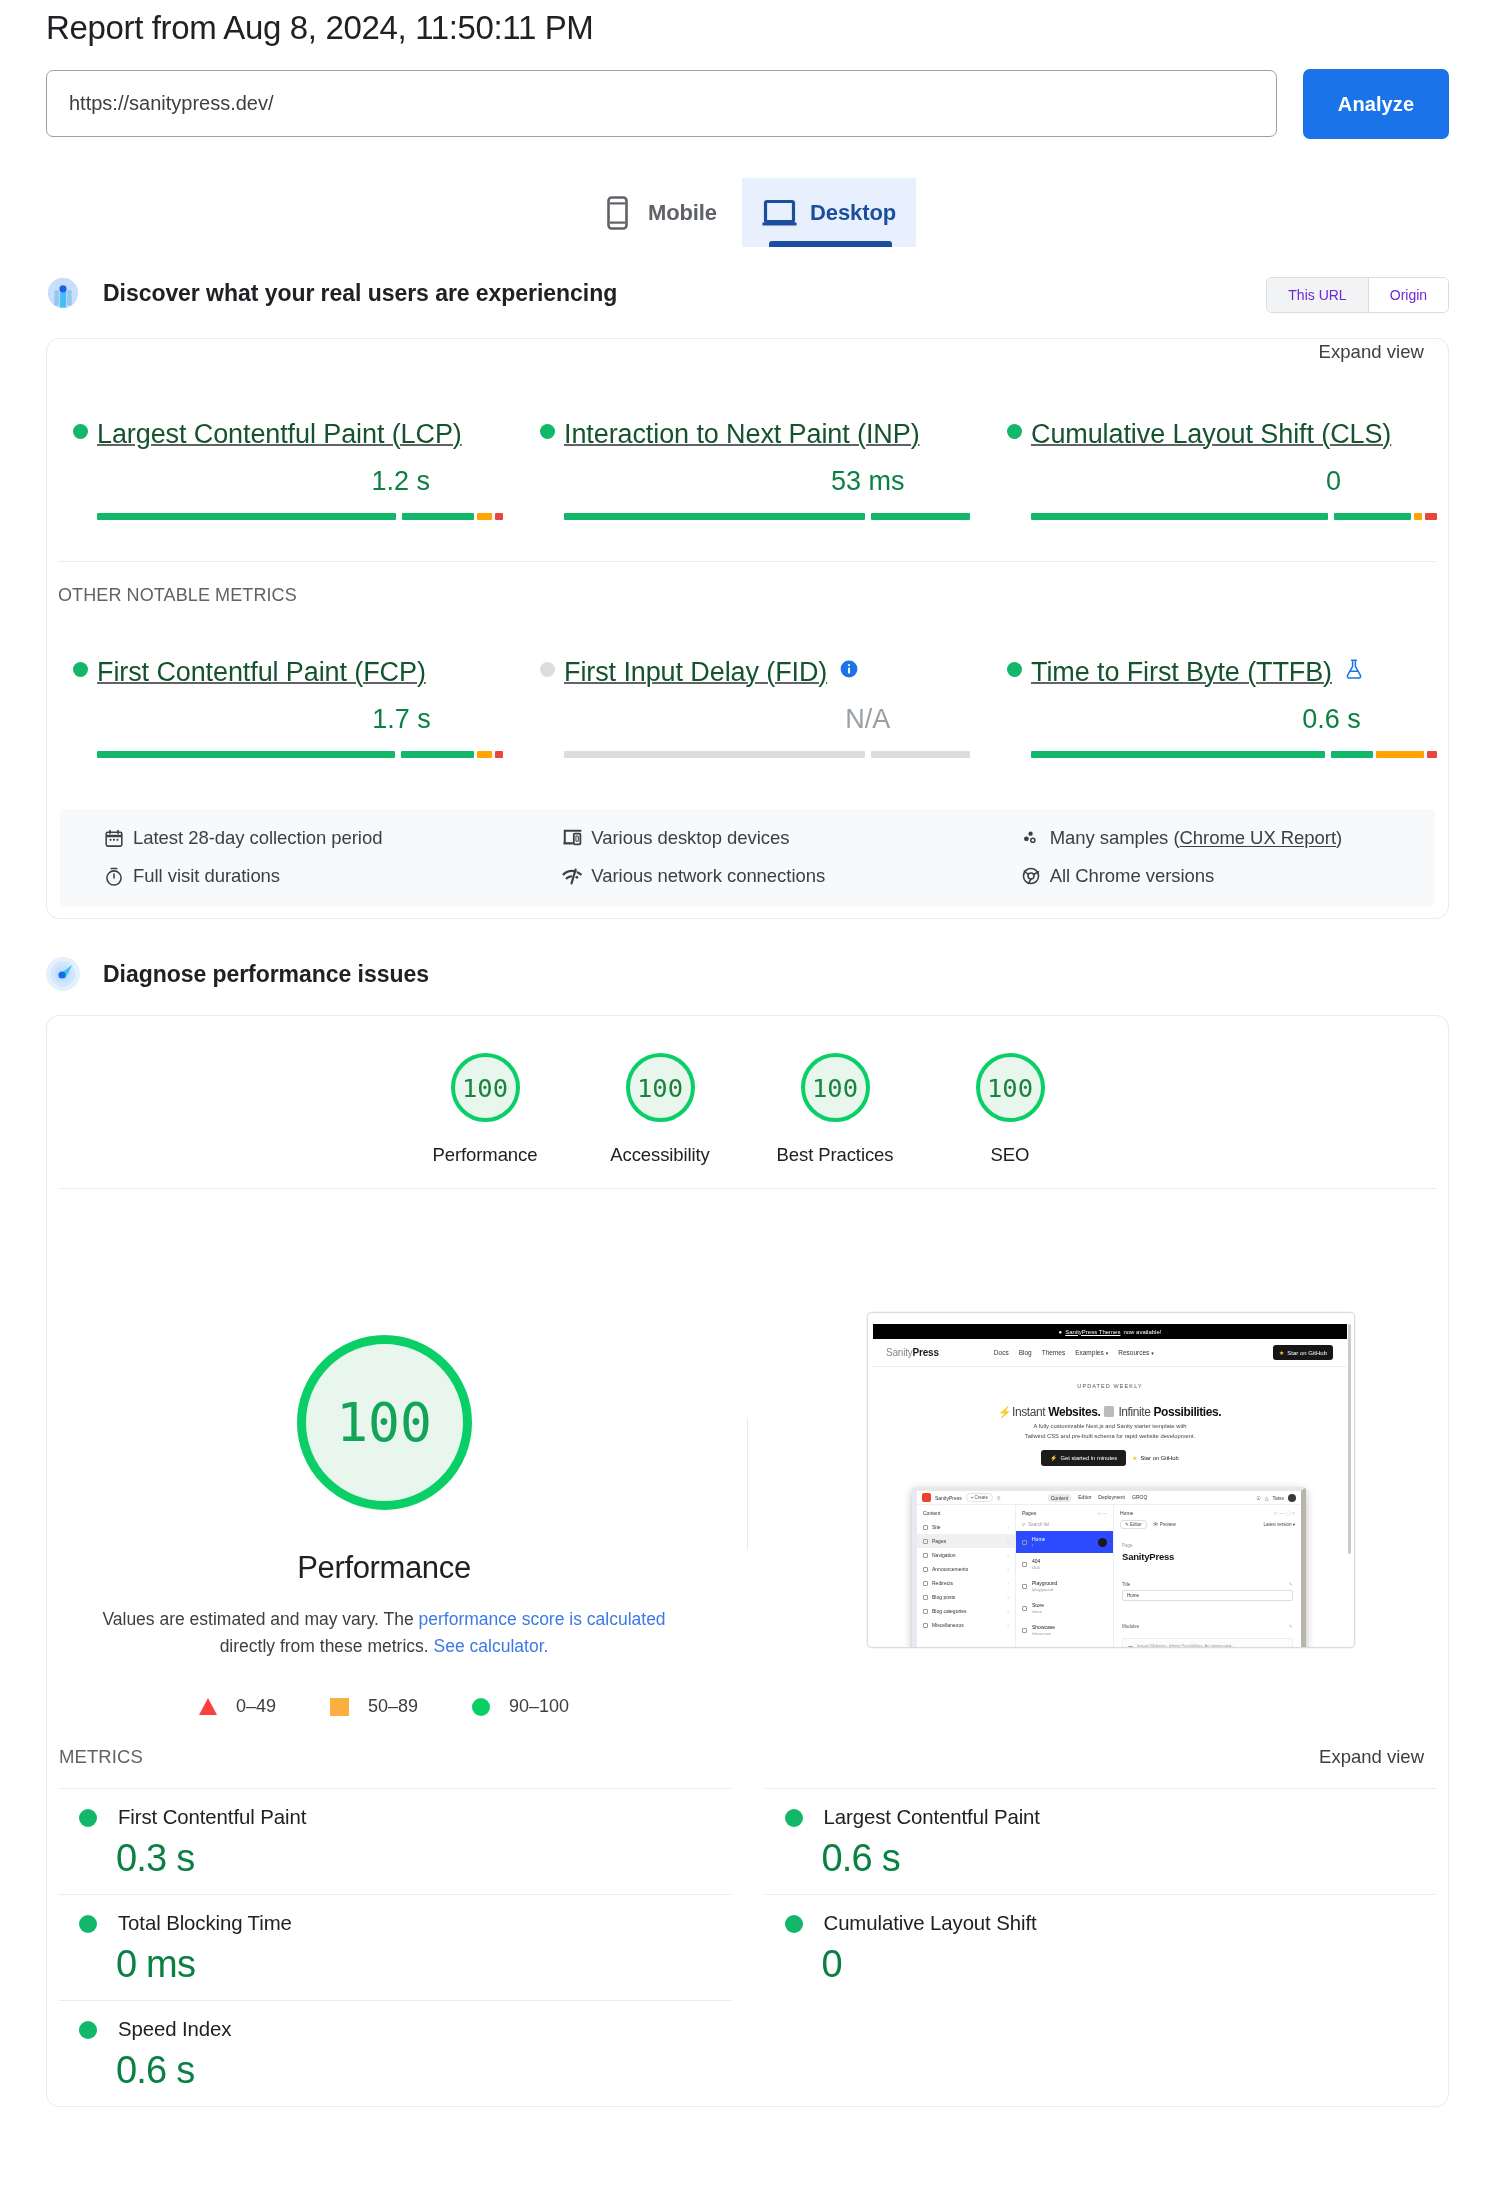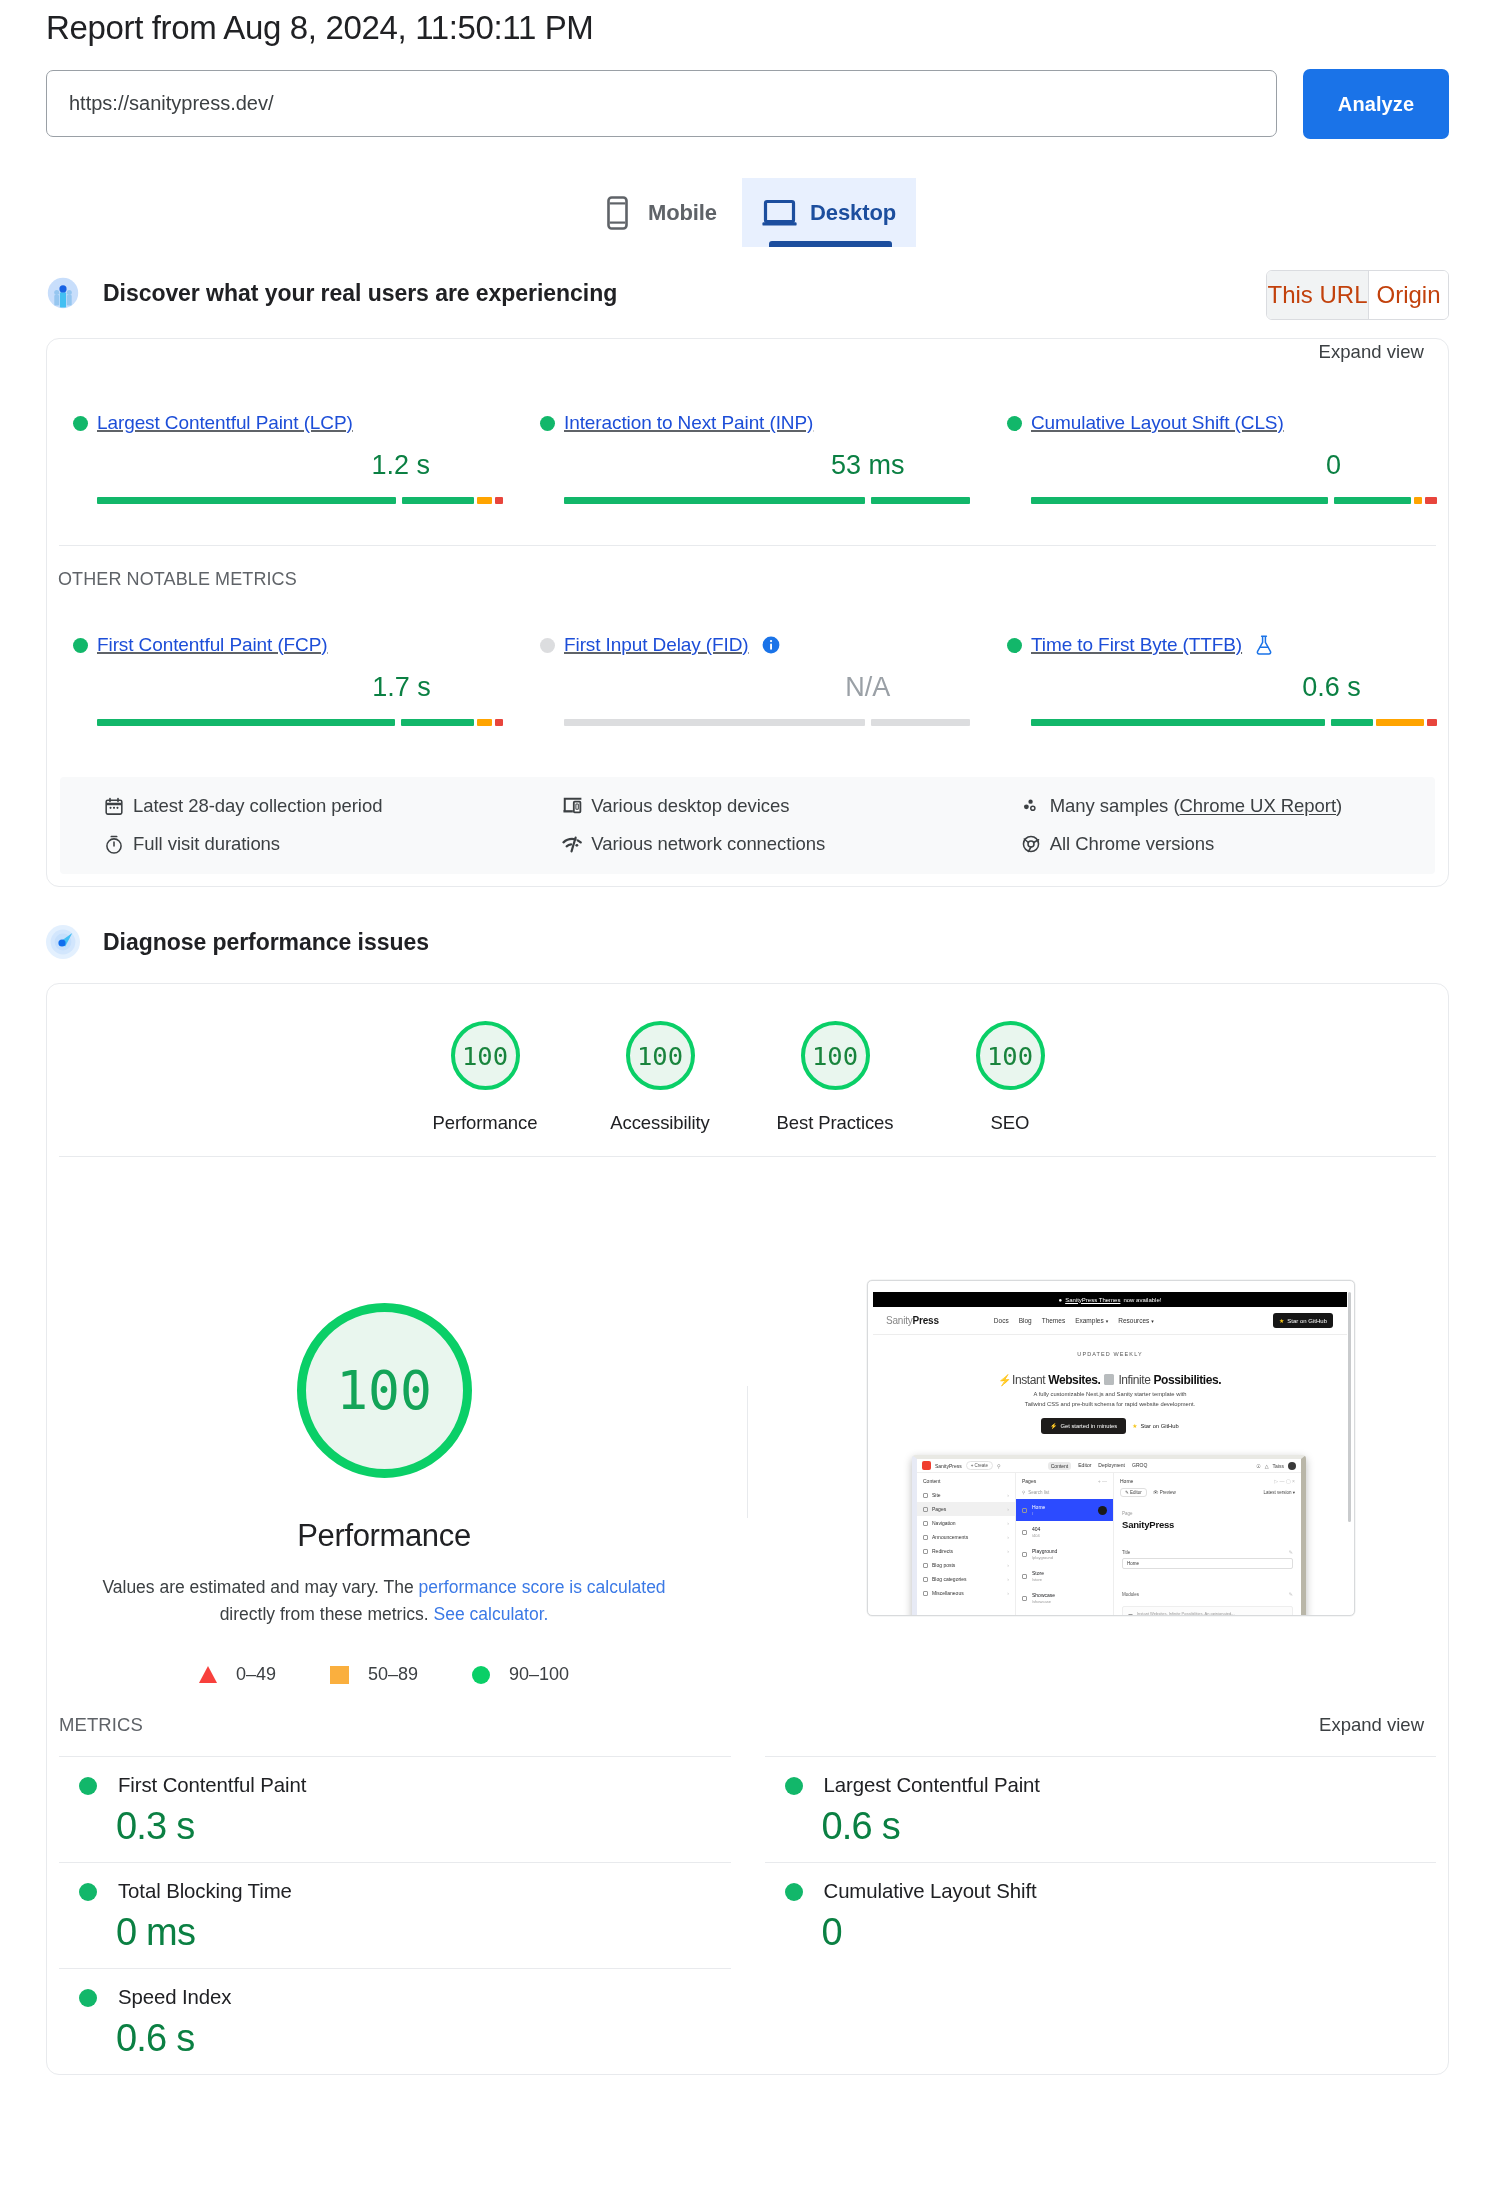--- a/index.html
+++ b/index.html
@@ -47,22 +47,22 @@
   
   .section-head{ display:flex; align-items:center; margin-top:26px; height:40px;}
   .section-head .sh-icon{ width:34px; height:34px; flex:none; margin-left:0px;}
   .section-head .sh-title{
     margin-left:23px; font-size:23px; font-weight:700; color:#202124; letter-spacing:-0.05px;
   }
   .section-head .spacer{ flex:1; }
 
   .scope-toggle{ display:flex; border-radius:6px; overflow:hidden; border:1px solid #DADCE0; margin-top:3px;}
   .scope-toggle div{
-    height:48px; display:flex; align-items:center; justify-content:center;
-    font-size:24px; color:#c2410c; background:#fff;
+    height:34px; display:flex; align-items:center; justify-content:center;
+    font-size:14px; color:#6d28d9; background:#fff;
   }
   .scope-toggle div:first-child{ width:101px; }
   .scope-toggle div:last-child{ width:80px; }
   .scope-toggle div.sel{ background:#F1F3F4; }
   .scope-toggle div + div{ border-left:1px solid #DADCE0; }
 
   
   .card{
     border:1px solid #E8EAED; border-radius:13px; margin-top:25px; background:#fff;
     overflow:hidden;
@@ -76,22 +76,22 @@
   .cwv-assess .txt .passed{ color:#0B8043; }
   .cwv-assess .help{ margin-left:11px; display:inline-block; vertical-align:-3px; }
 
   .expand-row{ display:flex; justify-content:flex-end; padding:2px 24px 0 0; }
   .expand-link{ font-size:18.5px; color:#3C4043; letter-spacing:0.05px; }
 
   .metrics-grid{ display:flex; padding:49px 0 0 0; }
   .mcol{ flex:1 1 0; padding:0 0 0 26px; min-width:0; }
   .mcol .mname{ display:flex; align-items:center; }
   .mcol .dot{ width:15px;height:15px;border-radius:50%;flex:none; margin-right:9px;}
-  .mcol .mlabel{ font-size:19px; color:#1d4ed8; text-decoration:underline; text-underline-offset:1px;
-    text-decoration-color:#5F6368; text-decoration-thickness:1.5px; letter-spacing:-0.1px;}
+  .mcol .mlabel{ font-size:27px; color:#14532d; text-decoration:underline; text-underline-offset:1px;
+    text-decoration-color:#5F6368; text-decoration-thickness:1.5px; letter-spacing:-0.1px;margin-top:7px;}
   .mcol .mbadge{ margin-left:12px; display:flex; align-items:center;}
   .mvalue-wrap{ position:relative; height:24px; margin:18px 11px 0 24px; }
   .mcol .mvalue{ position:absolute; top:0; font-size:27px; letter-spacing:0px;
      transform:translateX(-50%); white-space:nowrap; line-height:26px;}
   .mbar{ display:flex; height:7px; gap:3px; margin:21px 11px 0 24px;}
   .mbar span{ display:block; height:7px; border-radius:1px;}
   .mbar span.mk{ margin-right:3px; }
   .t-good{ color:#0B8043; }
   .t-none{ color:#9AA0A6; }
   .d-good{ background:#12B76A; } .d-average{ background:#FFA400; }

